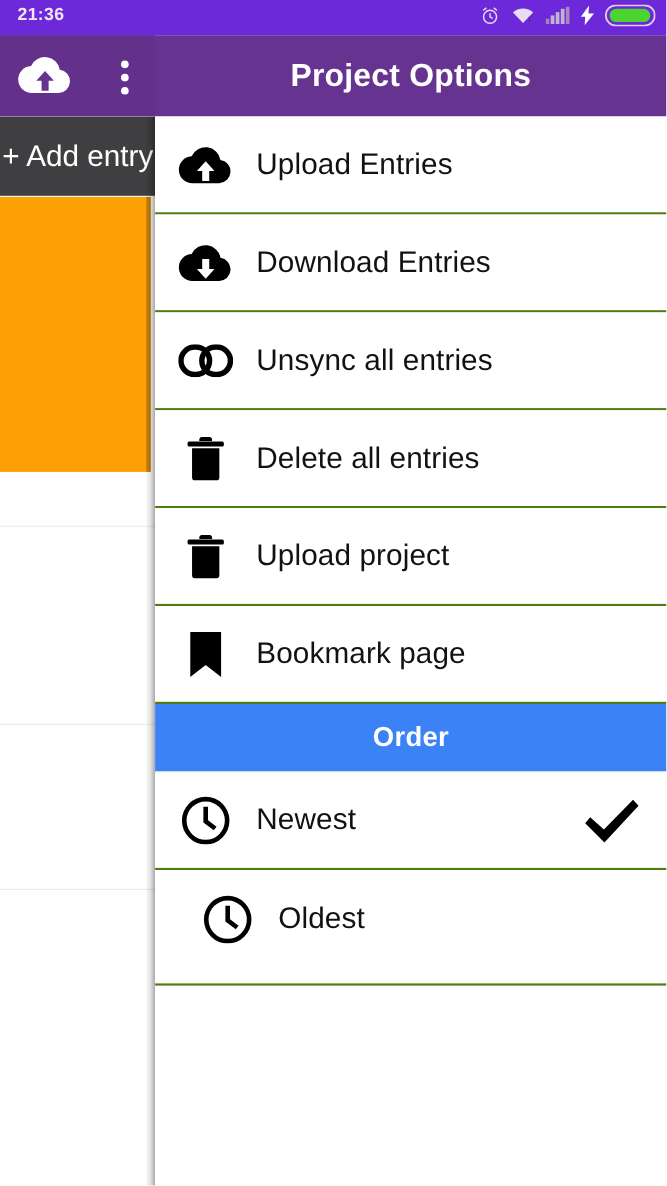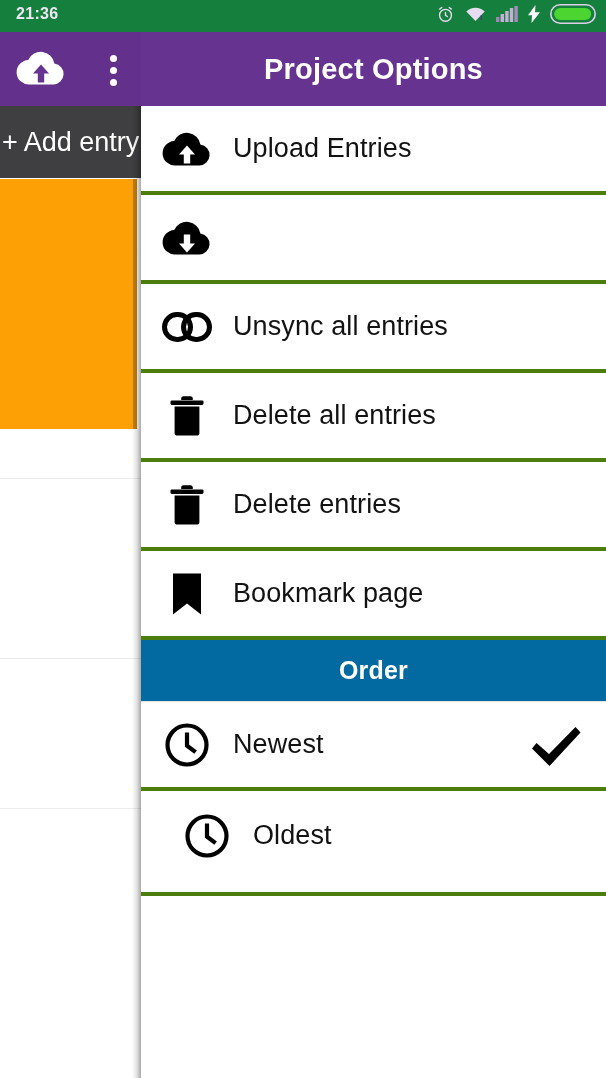--- a/index.html
+++ b/index.html
@@ -7,21 +7,21 @@
     width:606px; height:1078px;
     background:#ffffff;
     font-family:"Liberation Sans", sans-serif;
     overflow:hidden;
   }
   #screen { position:relative; width:606px; height:1078px; overflow:hidden; background:#fff; }
 
   
   #statusbar{
     position:absolute; top:0; left:0; width:606px; height:32px;
-    background:#15803d;
+    background:#6d28d9;
     display:flex; align-items:center; justify-content:space-between;
     padding:0 10px 4px 16px;
   }
   #clock{ color:#efe6f4; font-size:16px; font-weight:bold; letter-spacing:.3px; line-height:1; }
   #status-icons{ display:flex; align-items:center; gap:10px; }
   #status-icons svg{ display:block; }
 
   
   #appbar{
     position:absolute; top:32px; left:0; width:606px; height:74px;
@@ -66,37 +66,37 @@
   }
 
   
   #drawer{
     position:absolute; top:106px; left:141px; width:465px; height:972px;
     background:#ffffff;
   }
   .menu-row{
     position:relative; height:89px; width:465px;
     display:flex; align-items:center;
-    border-bottom:4px solid #4d7c0f;
+    border-bottom:2px solid #4d7c0f;
     background:#ffffff;
   }
   .menu-icon{
     width:92px; min-width:92px; height:89px;
     display:flex; align-items:center; justify-content:center;
   }
   .menu-icon svg{ display:block; }
   .menu-label{
     font-size:27px; color:#121212; letter-spacing:.1px; white-space:nowrap;
   }
   .menu-check{
     position:absolute; right:22px; top:0; height:89px;
     display:flex; align-items:center;
   }
   .section-header{
-    height:62px; width:465px; background:#0369a1;
+    height:62px; width:465px; background:#3b82f6;
     display:flex; align-items:center; justify-content:center;
     color:#ffffff; font-size:25px; font-weight:bold; letter-spacing:.2px;
     border-bottom:1px solid #e3e3e3;
   }
   .menu-row.last-partial{ border-bottom:none;padding-left:20px; }
 </style>
 </head>
 <body>
 
 <div id="screen">
@@ -190,20 +190,21 @@
       <div class="menu-label">Upload Entries</div>
     </div>
 
     <div class="menu-row">
       <div class="menu-icon">
         <svg width="54" height="40" viewBox="0 0 54 40">
           <path d="M15.5 36.5h23.8a10.6 10.6 0 0 0 1.1-21.1A13.8 13.8 0 0 0 14.2 12 10.9 10.9 0 0 0 15.5 36.5z" fill="#000000"></path>
           <path d="M27 34.5l8-9h-4.8v-9h-6.4v9H19z" fill="#ffffff"></path>
         </svg>
       </div>
+      <div class="menu-label">Download Entries</div>
     </div>
 
     <div class="menu-row">
       <div class="menu-icon">
         <svg width="50" height="30" viewBox="0 0 50 30">
           <rect x="2.5" y="2.5" width="26" height="25" rx="12.5" fill="none" stroke="#000" stroke-width="5"></rect>
           <rect x="21.5" y="2.5" width="26" height="25" rx="12.5" fill="none" stroke="#000" stroke-width="5"></rect>
         </svg>
       </div>
       <div class="menu-label">Unsync all entries</div>
@@ -221,21 +222,21 @@
     </div>
 
     <div class="menu-row">
       <div class="menu-icon">
         <svg width="40" height="44" viewBox="0 0 40 44">
           <path d="M14.2 4.5c0-1.2 1-2.2 2.2-2.2h7.2c1.2 0 2.2 1 2.2 2.2v1.4h-11.6z" fill="#000"></path>
           <rect x="3.5" y="6.4" width="33" height="4.6" rx="1.4" fill="#000"></rect>
           <path d="M7.6 12.6h24.8v26.4a2.6 2.6 0 0 1-2.6 2.6H10.2a2.6 2.6 0 0 1-2.6-2.6z" fill="#000"></path>
         </svg>
       </div>
-      <div class="menu-label">Delete entries</div>
+      <div class="menu-label">Upload project</div>
     </div>
 
     <div class="menu-row">
       <div class="menu-icon">
         <svg width="34" height="44" viewBox="0 0 34 44">
           <path d="M3 1.5h28v41L17 31.5 3 42.5z" fill="#000"></path>
         </svg>
       </div>
       <div class="menu-label">Bookmark page</div>
     </div>

